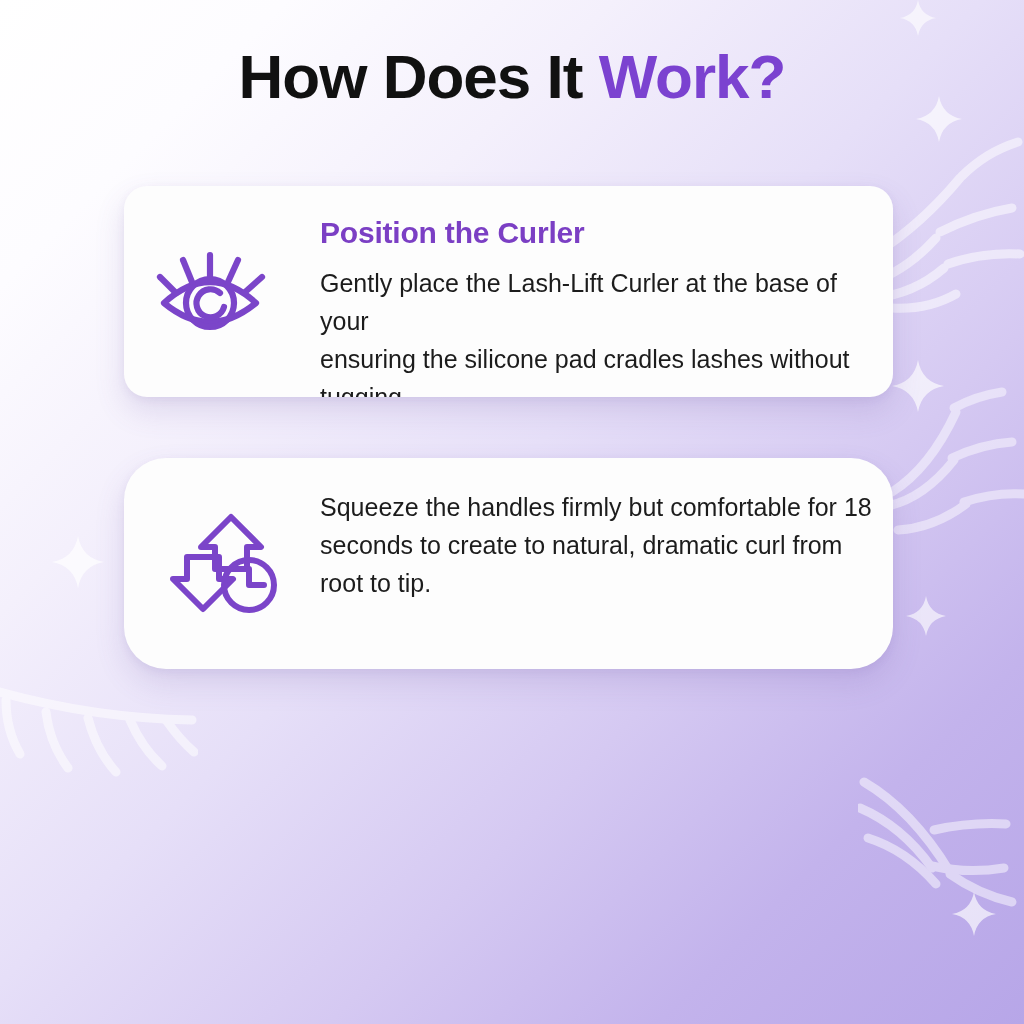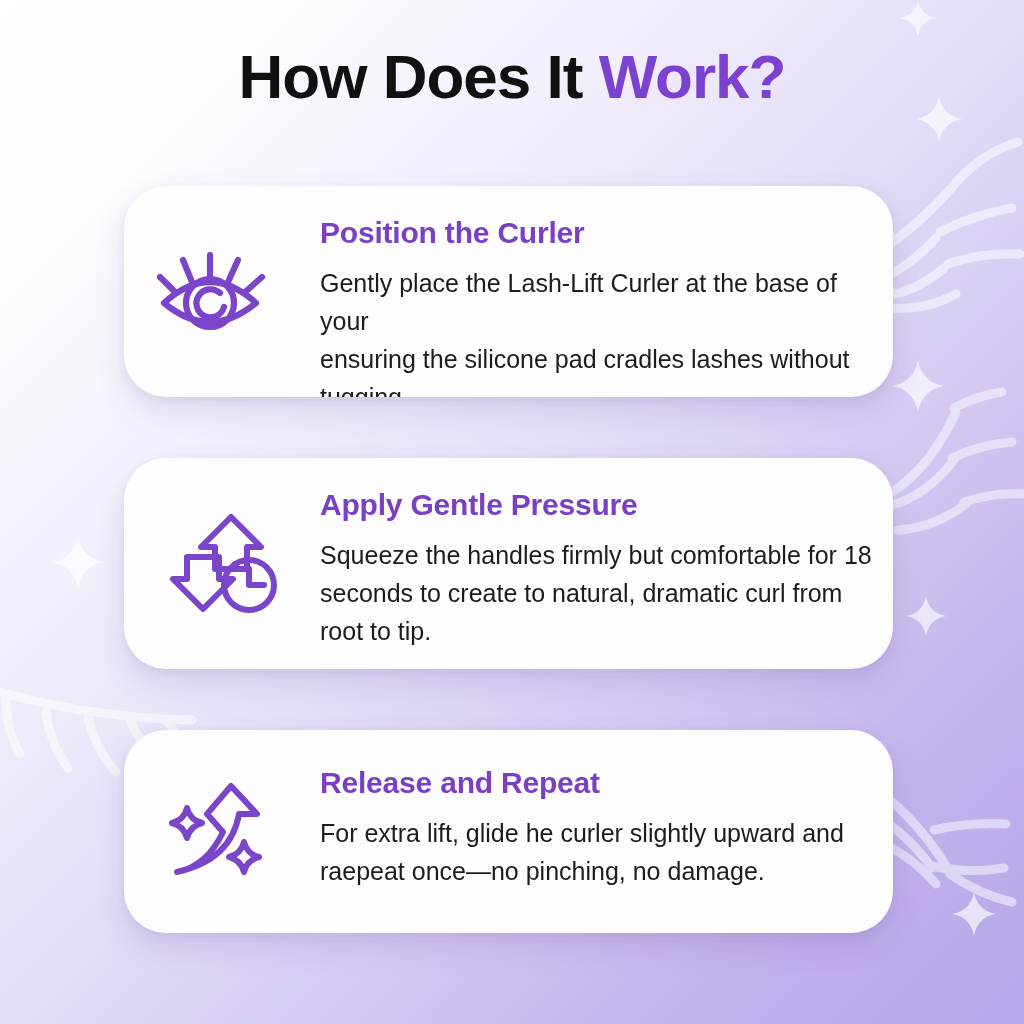--- a/index.html
+++ b/index.html
@@ -68,21 +68,21 @@
   }
   .card {
     position:relative;
     background:#fdfdfd;
     border-radius:42px;
     box-shadow:0 14px 30px rgba(106,78,164,.16), 0 3px 8px rgba(106,78,164,.08);
     display:flex;
     align-items:flex-start;
     overflow:hidden;
   }
-  .card-1 { height:211px; margin-bottom:61px; }
+  .card-1 { height:211px; margin-bottom:61px;border-radius:23px; }
   .card-2 { height:211px; margin-bottom:61px; }
   .card-3 { height:203px; }
 
   .icon-col {
     flex:0 0 196px;
     height:100%;
     display:flex;
     align-items:center;
     justify-content:center;
   }
@@ -223,41 +223,21 @@
             <path d="M66 6 L 96 36 L 82 36 L 82 58 L 50 58 L 50 36 L 36 36 Z"></path>
 
             <path d="M22 46 L 22 68 L 8 68 L 38 98 L 68 68 L 54 68 L 54 46 Z"></path>
 
             <circle cx="84" cy="74" r="25"></circle>
             <path d="M84 58 L 84 74 L 99 74"></path>
           </g>
         </svg>
       </div>
       <div class="text-col">
-        <div class="card-heading">Apply Gentle Pressure</div>
         <div class="card-body">Squeeze the handles firmly but comfortable for 18
 seconds to create to natural, dramatic curl from
 root to tip.</div>
       </div>
     </div>
 
-    <div class="card card-3">
-      <div class="icon-col">
-        <svg width="114" height="104" viewBox="0 0 114 104" fill="none">
-          <g stroke="#7b45c9" stroke-width="6" stroke-linecap="round" stroke-linejoin="round" fill="none">
-
-            <path d="M12 92 Q 42 86 58 52 L 42 34 L 66 6 L 92 34 L 74 34 Q 66 80 12 92 Z"></path>
-
-            <path d="M22 28 Q 25 40 37 43 Q 25 46 22 58 Q 19 46 7 43 Q 19 40 22 28Z"></path>
-
-            <path d="M79 62 Q 82 74 94 77 Q 82 80 79 92 Q 76 80 64 77 Q 76 74 79 62Z"></path>
-          </g>
-        </svg>
-      </div>
-      <div class="text-col">
-        <div class="card-heading">Release and Repeat</div>
-        <div class="card-body">For extra lift, glide he curler slightly upward and
-raepeat once—no pinching, no damage.</div>
-      </div>
-    </div>
 
   </div>
 </div>
 
 </body></html>

